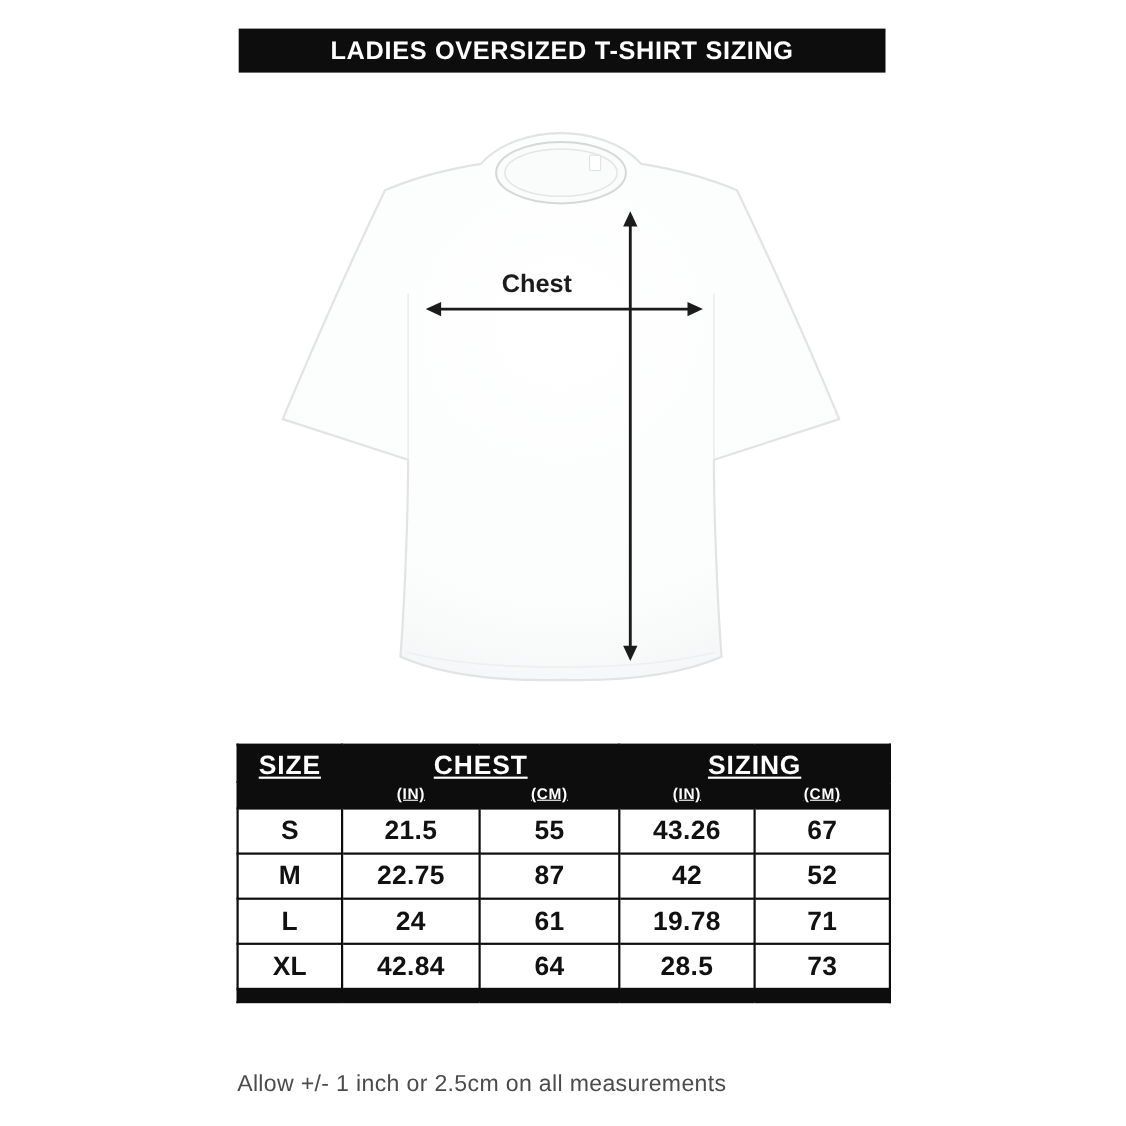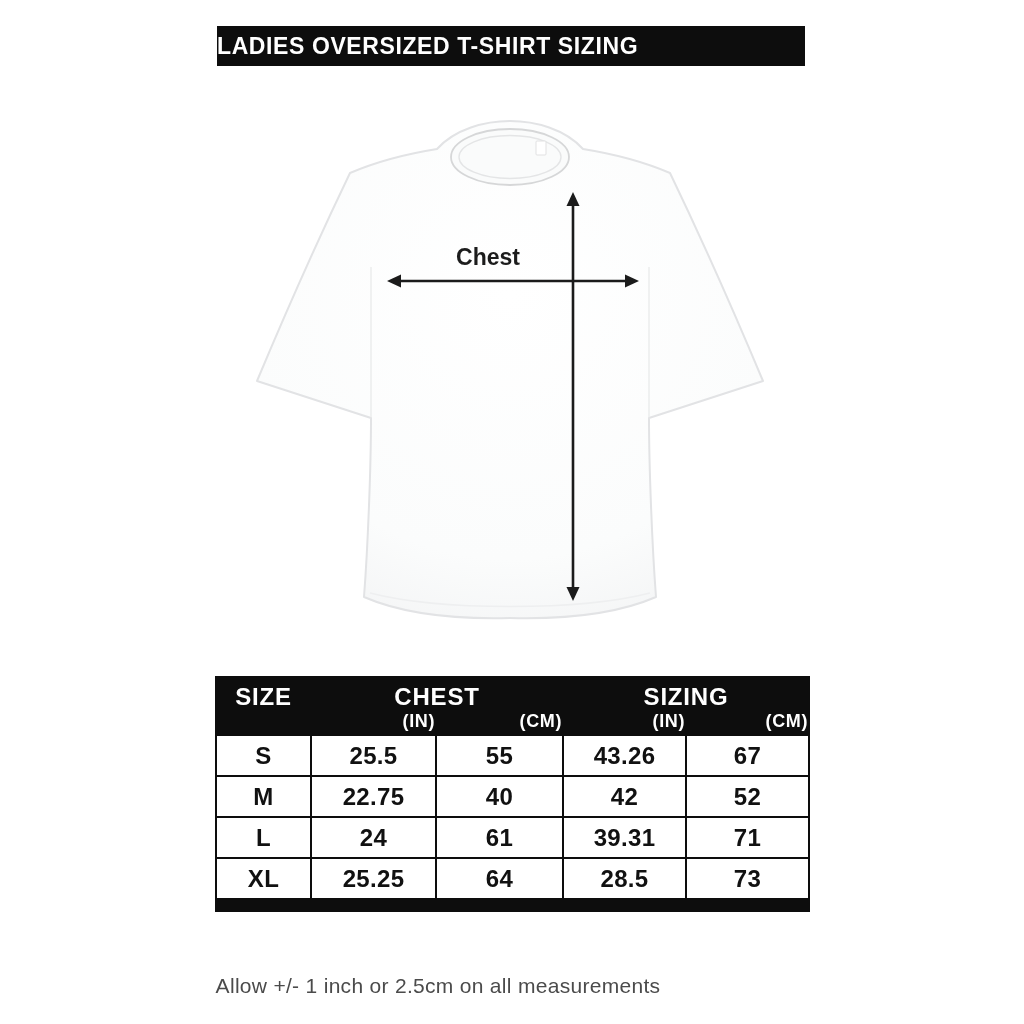--- a/index.html
+++ b/index.html
@@ -11,21 +11,21 @@
     font-family: "Liberation Sans", sans-serif;
     color: #141414;
   }
 
   
   .title-bar {
     position: absolute;
     left: 217px; top: 26px;
     width: 588px; height: 40px;
     background: #0d0d0d;
-    display: flex; align-items: center; 
+    display: flex; align-items: center; justify-content: center;
   }
   .title-bar span {
     color: #ffffff;
     font-size: 23px;
     font-weight: 700;
     letter-spacing: 0.6px;
     white-space: nowrap;
   }
 
   
@@ -63,37 +63,37 @@
   }
   .size-table th, .size-table td {
     border: 2px solid #0d0d0d;
     text-align: center;
     padding: 0;
   }
   .size-table thead th {
     background: #0d0d0d;
     color: #ffffff;
     border-color: #0d0d0d;
+    text-decoration: underline;
   }
   .size-table .head-main th {
     height: 32px;
     font-size: 24px;
     font-weight: 700;
     letter-spacing: 0.8px;
     vertical-align: bottom;
     line-height: 26px;
   }
   .size-table .head-sub th {
     height: 22px;
-    font-size: 18px;
+    font-size: 14px;
     font-weight: 700;
     letter-spacing: 0.6px;
     vertical-align: top;
     line-height: 19px;
-    text-align: right;
   }
   .size-table tbody td {
     height: 39px;
     background: #ffffff;
     font-size: 24px;
     font-weight: 700;
     letter-spacing: 0.3px;
     color: #111111;
   }
   .size-table tfoot td {
@@ -186,42 +186,42 @@
       <th></th>
       <th>(IN)</th>
       <th>(CM)</th>
       <th>(IN)</th>
       <th>(CM)</th>
     </tr>
   </thead>
   <tbody>
     <tr>
       <td>S</td>
-      <td>25.5</td>
+      <td>21.5</td>
       <td>55</td>
       <td>43.26</td>
       <td>67</td>
     </tr>
     <tr>
       <td>M</td>
       <td>22.75</td>
-      <td>40</td>
+      <td>87</td>
       <td>42</td>
       <td>52</td>
     </tr>
     <tr>
       <td>L</td>
       <td>24</td>
       <td>61</td>
-      <td>39.31</td>
+      <td>19.78</td>
       <td>71</td>
     </tr>
     <tr>
       <td>XL</td>
-      <td>25.25</td>
+      <td>42.84</td>
       <td>64</td>
       <td>28.5</td>
       <td>73</td>
     </tr>
   </tbody>
   <tfoot>
     <tr>
         <td colspan="5"></td>
       </tr>
   </tfoot>

